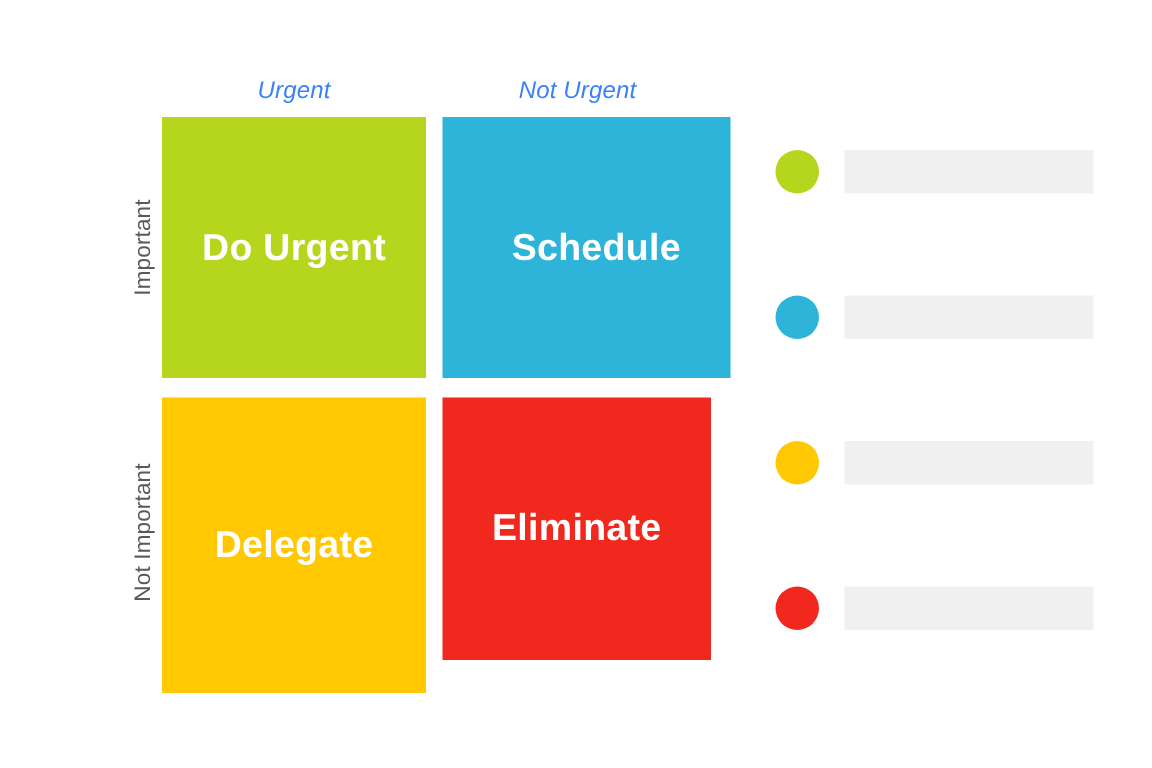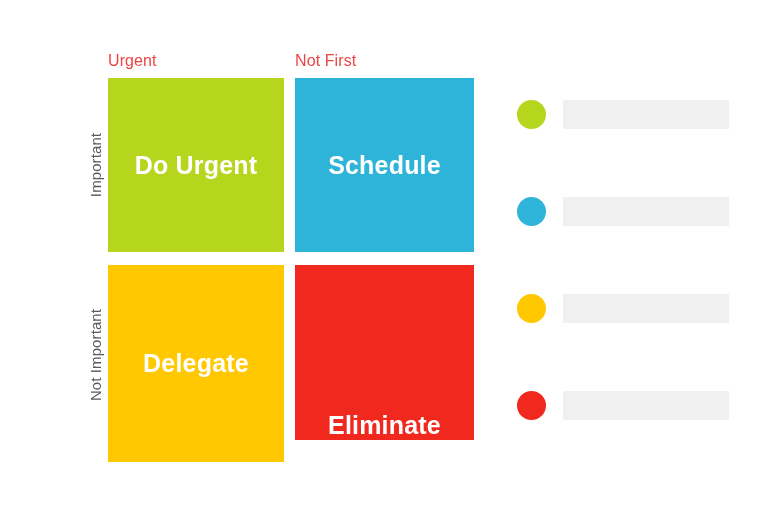--- a/index.html
+++ b/index.html
@@ -21,24 +21,25 @@
     overflow: hidden;
   }
 
   
   .col-header {
     position: absolute;
     top: 50px;
     height: 22px;
     line-height: 22px;
     font-size: 16px;
-    color: #ef4444;
-    text-align: left;
+    color: #3b82f6;
+    text-align: center;
     white-space: nowrap;
     letter-spacing: 0.1px;
+    font-style: italic;
   }
   #col-header-urgent { left: 108px; width: 176px; }
   #col-header-not-urgent { left: 295px; width: 180px; }
 
   
   .row-label {
     position: absolute;
     left: 0;
     width: 176px;
     height: 22px;
@@ -69,21 +70,21 @@
     justify-content: center;
   }
   .quadrant-label {
     font-size: 25px;
     font-weight: bold;
     color: #ffffff;
     letter-spacing: 0.2px;
     white-space: nowrap;
   }
   #quadrant-do-first   { left: 108px; top: 78px;  width: 176px; height: 174px; }
-  #quadrant-schedule   { left: 295px; top: 78px;  width: 179px; height: 174px; }
+  #quadrant-schedule   { left: 295px; top: 78px;  width: 179px; height: 174px; padding-left: 13px; }
   #quadrant-delegate   { left: 108px; top: 265px; width: 176px; height: 197px; }
   #quadrant-eliminate  { left: 295px; top: 265px; width: 179px; height: 175px; }
 
   
   .legend-row {
     position: absolute;
     left: 517px;
     height: 30px;
     display: flex;
     align-items: center;
@@ -105,38 +106,38 @@
   #legend-row-1 { top: 196px; }
   #legend-row-2 { top: 293px; }
   #legend-row-3 { top: 390px; }
 </style>
 </head>
 <body style="background: rgb(255, 255, 255);">
 
 <div id="canvas">
 
   <div class="col-header" id="col-header-urgent">Urgent</div>
-  <div class="col-header" id="col-header-not-urgent">Not First</div>
+  <div class="col-header" id="col-header-not-urgent">Not Urgent</div>
 
   <div class="row-label" id="row-label-important">Important</div>
   <div class="row-label" id="row-label-not-important">Not Important</div>
 
   <div class="quadrant" id="quadrant-do-first" style="background: rgb(181, 214, 28);">
     <span class="quadrant-label">Do Urgent</span>
   </div>
 
   <div class="quadrant" id="quadrant-schedule" style="background: rgb(47, 180, 217);">
     <span class="quadrant-label">Schedule</span>
   </div>
 
   <div class="quadrant" id="quadrant-delegate" style="background: rgb(255, 200, 0);">
     <span class="quadrant-label">Delegate</span>
   </div>
 
-  <div class="quadrant" id="quadrant-eliminate" style="background: rgb(240, 40, 30); align-items: flex-end;">
+  <div class="quadrant" id="quadrant-eliminate" style="background: rgb(240, 40, 30);">
     <span class="quadrant-label">Eliminate</span>
   </div>
 
   <div class="legend-row" id="legend-row-0">
     <span class="legend-dot" style="background: rgb(181, 214, 28);"></span>
     <span class="legend-bar"></span>
   </div>
 
   <div class="legend-row" id="legend-row-1">
     <span class="legend-dot" style="background: rgb(47, 180, 217);"></span>

